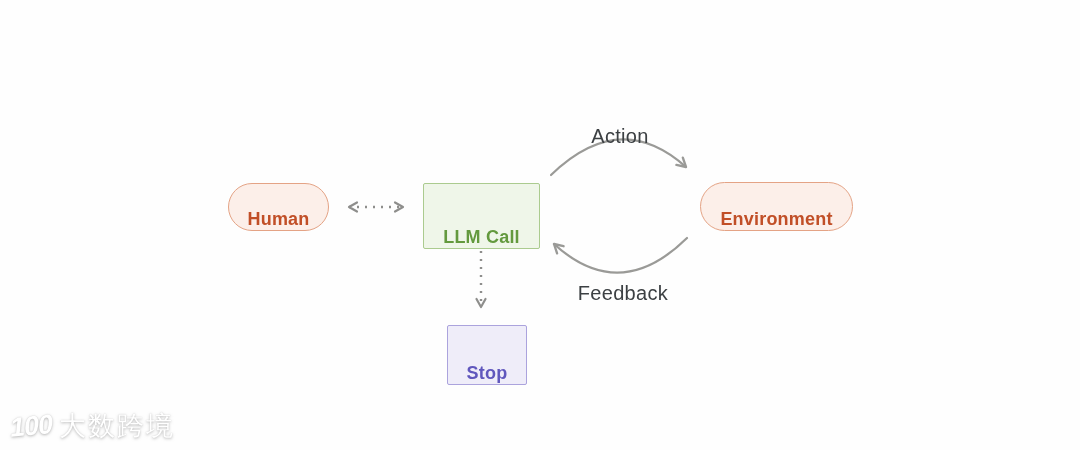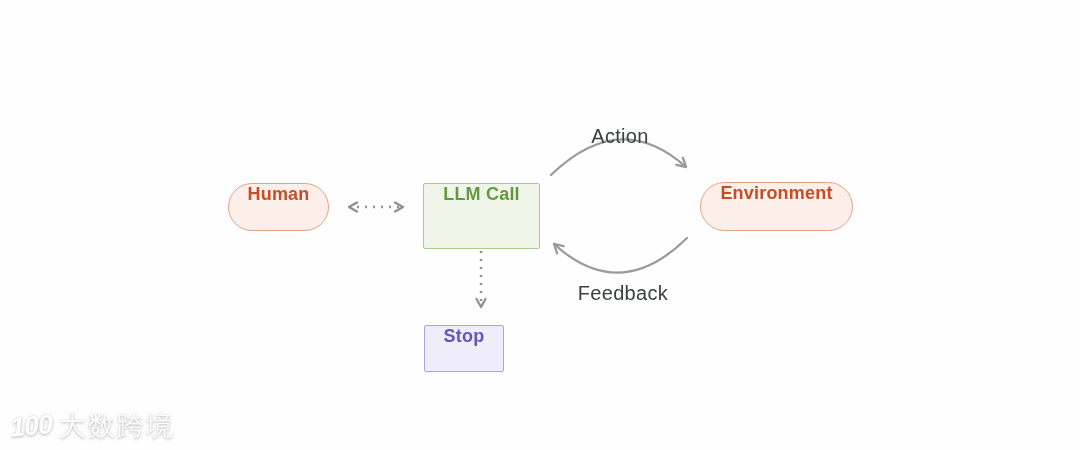--- a/index.html
+++ b/index.html
@@ -36,21 +36,21 @@
     stroke-width: 2.2;
     stroke-linecap: round;
     stroke-linejoin: round;
   }
   .mk.solid { stroke: var(--arrow-solid, #9A9A97); }
   .mk.dash  { stroke: var(--arrow-dashed, #8E8E8C); }
 
   .node {
     position: absolute;
     display: flex;
-    align-items: flex-start;
+    align-items: flex-end;
     justify-content: center;
     font-weight: bold;
     font-size: 18px;
     letter-spacing: 0.2px;
     box-sizing: border-box;
   }
   .node.pill {
     background: var(--pill-bg, #FCEFE9);
     border: 1.5px solid var(--pill-border, #E4A385);
     color: var(--pill-text, #C14F27);
@@ -64,21 +64,21 @@
   }
   .node.stop {
     background: var(--stop-bg, #EFEDF9);
     border: 1.5px solid var(--stop-border, #ABA3DD);
     color: var(--stop-text, #6057BD);
     border-radius: 2px;
   }
   #node-human       { left: 228px; top: 183px; width: 101px; height: 48px; }
   #node-llm         { left: 423px; top: 183px; width: 117px; height: 66px; }
   #node-environment { left: 700px; top: 182px; width: 153px; height: 49px; }
-  #node-stop        { left: 424px; top: 325px; width:  80px; height: 47px; }
+  #node-stop        { left: 447px; top: 325px; width:  80px; height: 60px; }
 
   .edge-label {
     position: absolute;
     width: 160px;
     text-align: center;
     font-size: 20px;
     font-weight: 500;
     color: var(--edge-label, #3C4043);
     letter-spacing: 0.3px;
   }

